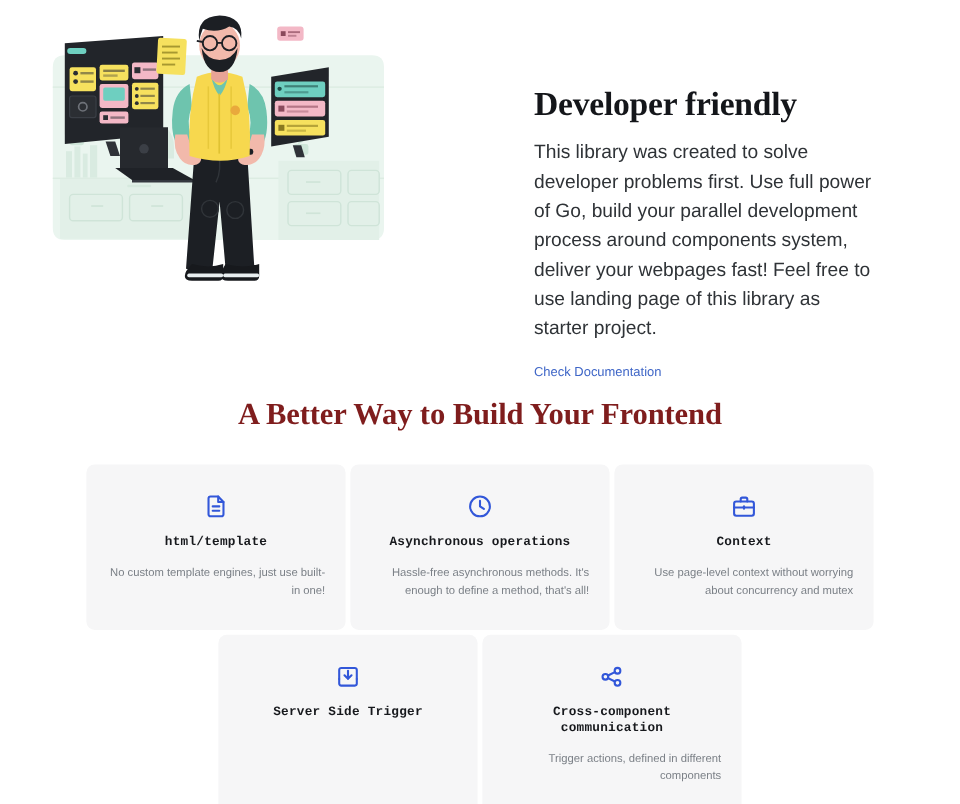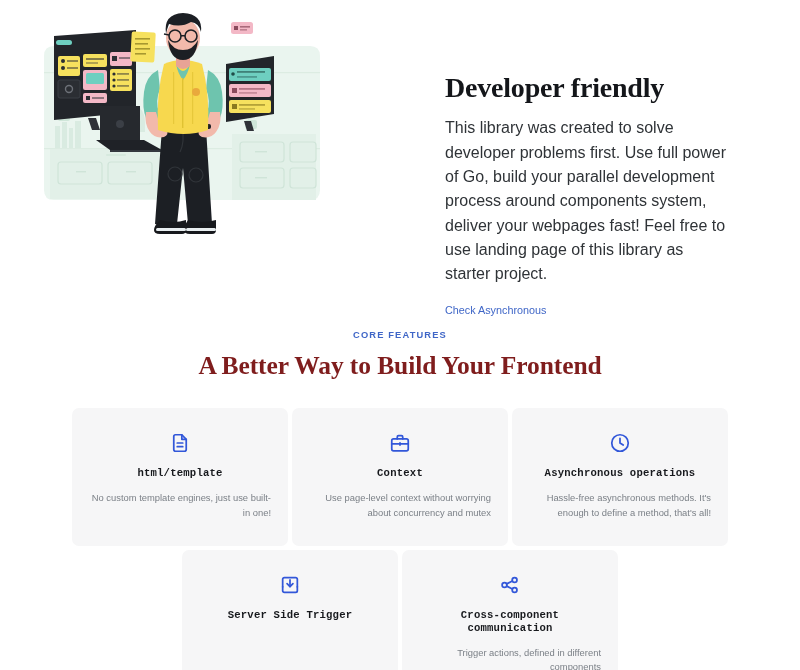--- a/index.html
+++ b/index.html
@@ -290,64 +290,63 @@
           <circle cx="155" cy="28" r="6" fill="none" stroke="#1c1f24" stroke-width="1.6"></circle>
           <rect x="145" y="27" width="4" height="1.5" fill="#1c1f24"></rect>
           <path d="M133 27 l-5 -1" stroke="#1c1f24" stroke-width="1.5" fill="none"></path>
         </g>
       </svg>
     </div>
 
     <div class="hero-copy">
       <h1 class="hero-title">Developer friendly</h1>
       <p class="hero-text">This library was created to solve developer problems first. Use full power of Go, build your parallel development process around components system, deliver your webpages fast! Feel free to use landing page of this library as starter project.</p>
-      <a class="hero-link" href="#">Check Asynchronous</a>
+      <a class="hero-link" href="#">Check Documentation</a>
     </div>
   </section>
 
   <section class="features">
-    <p class="eyebrow">CORE FEATURES</p>
     <h2 class="section-title">A Better Way to Build Your Frontend</h2>
 
     <div class="card-grid">
 
       <div class="card card-row1">
         <span class="card-icon">
           <svg viewBox="0 0 24 24" fill="none" stroke="currentColor" stroke-width="1.9" stroke-linecap="round" stroke-linejoin="round">
             <path d="M14 3H7a1.8 1.8 0 0 0-1.8 1.8v14.4A1.8 1.8 0 0 0 7 21h10a1.8 1.8 0 0 0 1.8-1.8V8z"></path>
             <path d="M14 3v5h4.8"></path>
             <path d="M9 12h6M9 16h6"></path>
           </svg>
         </span>
         <h3 class="card-title">html/template</h3>
         <p class="card-desc">No custom template engines, just use built-in one!</p>
+      </div>
+
+      <div class="card card-row1">
+        <span class="card-icon">
+          <svg viewBox="0 0 24 24" fill="none" stroke="currentColor" stroke-width="1.9" stroke-linecap="round" stroke-linejoin="round">
+            <circle cx="12" cy="12" r="9"></circle>
+            <path d="M12 7v5l3.5 2.2"></path>
+          </svg>
+        </span>
+        <h3 class="card-title">Asynchronous operations</h3>
+        <p class="card-desc">Hassle-free asynchronous methods. It's enough to define a method, that's all!</p>
       </div>
 
       <div class="card card-row1">
         <span class="card-icon">
           <svg viewBox="0 0 24 24" fill="none" stroke="currentColor" stroke-width="1.9" stroke-linecap="round" stroke-linejoin="round">
             <rect x="3" y="7.5" width="18" height="13" rx="2"></rect>
             <path d="M9 7.5V5.4A1.4 1.4 0 0 1 10.4 4h3.2A1.4 1.4 0 0 1 15 5.4v2.1"></path>
             <path d="M3 13h18"></path>
             <path d="M12 11.8v2.4"></path>
           </svg>
         </span>
         <h3 class="card-title">Context</h3>
         <p class="card-desc">Use page-level context without worrying about concurrency and mutex</p>
-      </div>
-
-      <div class="card card-row1">
-        <span class="card-icon">
-          <svg viewBox="0 0 24 24" fill="none" stroke="currentColor" stroke-width="1.9" stroke-linecap="round" stroke-linejoin="round">
-            <circle cx="12" cy="12" r="9"></circle>
-            <path d="M12 7v5l3.5 2.2"></path>
-          </svg>
-        </span>
-        <h3 class="card-title">Asynchronous operations</h3>
-        <p class="card-desc">Hassle-free asynchronous methods. It's enough to define a method, that's all!</p>
       </div>
 
       <div class="card card-row2">
         <span class="card-icon">
           <svg viewBox="0 0 24 24" fill="none" stroke="currentColor" stroke-width="1.9" stroke-linecap="round" stroke-linejoin="round">
             <path d="M4 14v4.2A1.8 1.8 0 0 0 5.8 20h12.4A1.8 1.8 0 0 0 20 18.2V14"></path>
             <path d="M4 14V5.8A1.8 1.8 0 0 1 5.8 4h12.4A1.8 1.8 0 0 1 20 5.8V14"></path>
             <path d="M12 6.5v7"></path>
             <path d="M8.8 10.6 12 13.8l3.2-3.2"></path>
           </svg>

